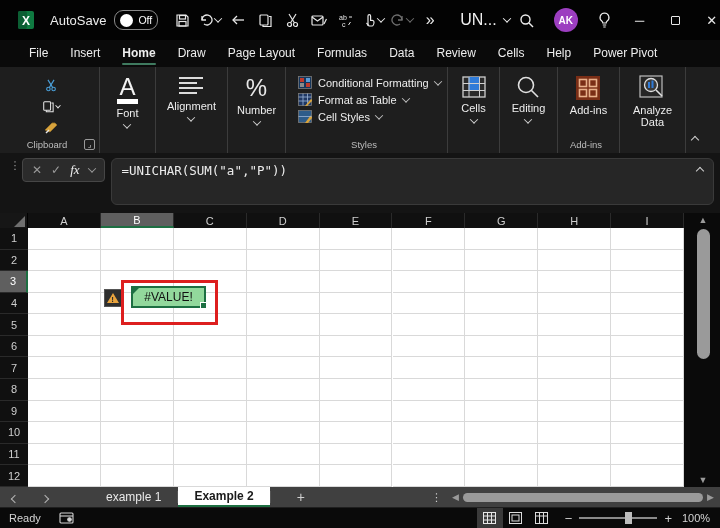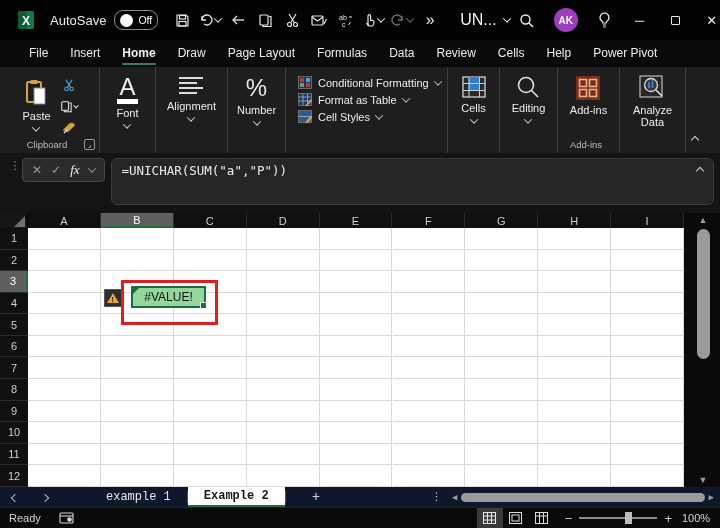--- a/index.html
+++ b/index.html
@@ -85,21 +85,21 @@
   .errcell { position:absolute; left:103px; top:58px; width:75px; height:22px; background:#92d89c; border:2px solid #1d6f42; display:flex; align-items:center; justify-content:center; font-size:12px; color:#111; cursor:cell; }
   .errcell::before { content:""; position:absolute; left:0; top:0; border-top:6px solid #1d6f42; border-right:6px solid transparent; }
   .errcell::after { content:""; position:absolute; right:-3px; bottom:-3px; width:5px; height:5px; background:#1d6f42; border:1px solid #fff; }
   .redbox { position:absolute; left:93px; top:52px; width:97px; height:45px; border:3px solid #dd1f1f; pointer-events:none; }
   .vscroll { position:absolute; right:2px; top:0; width:30px; height:274px; background:#0a0a0a; display:flex; flex-direction:column; align-items:center; }
   .varrow { color:#9a9a9a; font-size:9px; height:14px; line-height:14px; cursor:pointer; }
   .vthumb { width:13px; height:130px; background:#9a9a9a; border-radius:7px; margin-top:2px; cursor:grab; }
   .vspace { flex:1; }
 
   
-  .tabbar { position:absolute; top:487px; left:0; width:720px; height:20px; background:#0f172a; display:flex; align-items:center;font-family:Liberation Mono, monospace; }
+  .tabbar { position:absolute; top:487px; left:0; width:720px; height:20px; background:#404040; display:flex; align-items:center; }
   .tnav { width:30px; text-align:center; color:#b5b5b5; cursor:pointer; }
   .sheet-tab { font-size:12px; color:#e8e8e8; padding:2px 16px; cursor:pointer; height:20px; display:flex; align-items:center; }
   .sheet-tab.active { background:#fff; color:#1a1a1a; font-weight:bold; border-bottom:2.5px solid #1d6f42; }
   .tdiv { width:1px; height:12px; background:#555; }
   .addsheet { color:#cfcfcf; font-size:14px; padding:0 26px; cursor:pointer; }
   .tmenu { margin-left:auto; color:#cfcfcf; padding:0 10px; cursor:pointer; font-size:11px; line-height:6px; }
   .hscroll { display:flex; align-items:center; width:262px; margin-right:6px; gap:4px; }
   .harrow { color:#9a9a9a; font-size:9px; cursor:pointer; }
   .hthumb { flex:1; height:9px; background:#9a9a9a; border-radius:5px; cursor:grab; }
 
@@ -238,29 +238,20 @@
       <span class="menu-item">Help</span>
       <span class="menu-item">Power Pivot</span>
     </span>
 
   </div>
 
   <div class="ribbon">
 
     <div class="rgroup" style="width:100px;">
       <div class="clip-wrap">
-        <div class="bigbtn" style="padding-top:0;">
-          <svg width="24" height="28" viewBox="0 0 24 28">
-              <rect x="3" y="3" width="14" height="20" rx="1.5" fill="none" stroke="#d8a33c" stroke-width="2"></rect>
-              <rect x="6.5" y="1" width="7" height="4" rx="1" fill="#d8a33c"></rect>
-              <rect x="10" y="9" width="11" height="16" fill="#fff" stroke="#8a8a8a" stroke-width="1"></rect>
-            </svg>
-          <span class="lbl">Paste</span>
-          <span class="chv down"></span>
-        </div>
         <div class="clip-mini">
           <span class="mini-ic">
             <svg width="12" height="13" viewBox="0 0 13 15" fill="none" stroke="#4a9fd8" stroke-width="1.3">
                 <circle cx="3.5" cy="11.5" r="2"></circle>
                 <circle cx="9.5" cy="11.5" r="2"></circle>
                 <path d="M4.5 10 L10 1"></path>
                 <path d="M8.5 10 L3 1"></path>
               </svg>
           </span>
           <span class="mini-ic">
@@ -338,20 +329,21 @@
         <span class="style-row">
           <svg width="14" height="13" viewBox="0 0 14 13">
               <rect x="0.5" y="0.5" width="13" height="12" fill="#2e5c8a" stroke="#7a7a7a" stroke-width="0.8"></rect>
               <path d="M7 13 L12.5 5.5 l2 1.8 L10 13 z" fill="#d8a33c"></path>
               <path d="M0.5 6.5 h13" stroke="#9ab4d8" stroke-width="0.8"></path>
             </svg>
           <span>Cell Styles</span>
           <span class="chv down"></span>
         </span>
       </div>
+      <span class="gcaption">Styles</span>
     </div>
 
     <div class="rgroup" style="width:52px;">
       <div class="bigbtn">
         <svg width="26" height="24" viewBox="0 0 26 24">
             <rect x="2" y="2" width="22" height="20" fill="#2a2a2a" stroke="#cfcfcf" stroke-width="1.3"></rect>
             <rect x="7.5" y="2" width="11" height="6" fill="#2f7bd8"></rect>
             <rect x="7.5" y="9" width="11" height="6" fill="#2f7bd8"></rect>
             <path d="M2 8.5 h22 M2 15.5 h22 M8 2 v20 M18.5 2 v20" stroke="#cfcfcf" stroke-width="1"></path>
           </svg>

